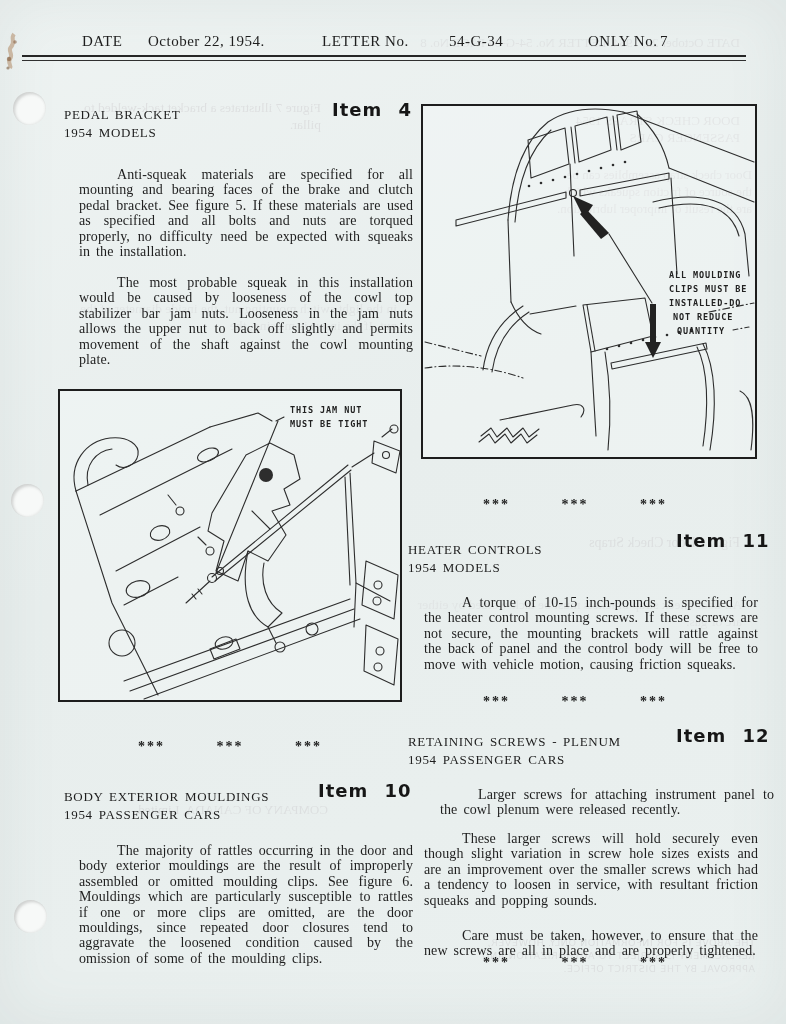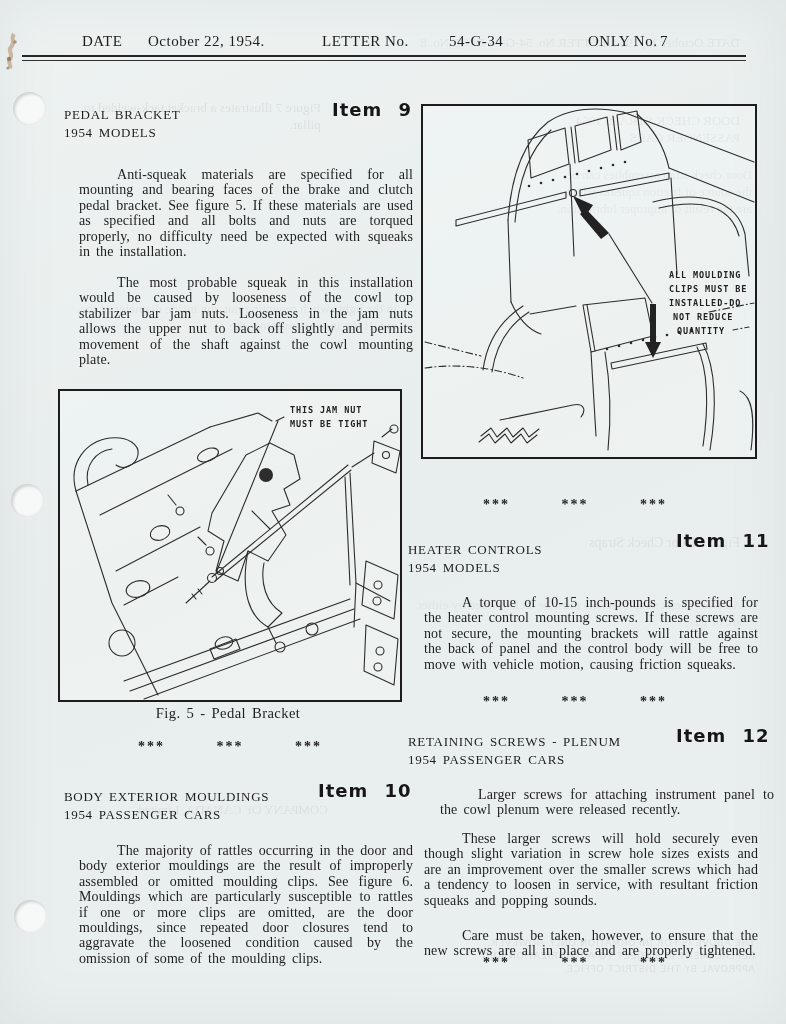--- a/index.html
+++ b/index.html
@@ -66,21 +66,21 @@
   <div class="hole" style="left:14px;top:900px;"></div>
 
   <span class="hfield" style="left:82px;text-align:center;">DATE</span>
   <span class="hfield" style="left:148px;">October 22, 1954.</span>
   <span class="hfield" style="left:322px;">LETTER No.</span>
   <span class="hfield" style="left:449px;">54-G-34</span>
   <span class="hfield" style="left:588px;">ONLY No.</span>
   <span class="hfield" style="left:660px;">7</span>
   <div class="rule-double"></div>
 
-  <div class="item-label" style="left:332px;top:99px;">Item 9</div>
+  <div class="item-label" style="left:332px;top:99px;">Item 4</div>
   <div class="sec-title" style="left:64px;top:106px;">
     <div>PEDAL BRACKET</div>
     <div>1954 MODELS</div>
   </div>
   <p class="body-text" style="left:63px;top:151px;width:334px;">Anti-squeak materials are specified for all mounting and bearing faces of the brake and clutch pedal bracket. See figure 5. If these materials are used as specified and all bolts and nuts are torqued properly, no difficulty need be expected with squeaks in the installation.</p>
   <p class="body-text" style="left:63px;top:259px;width:334px;">The most probable squeak in this installation would be caused by looseness of the cowl top stabilizer bar jam nuts. Looseness in the jam nuts allows the upper nut to back off slightly and permits movement of the shaft against the cowl mounting plate.</p>
 
   <div class="figbox" style="left:58px;top:389px;width:340px;height:309px;">
     <svg width="340" height="309" viewBox="0 0 340 309">
       <g fill="none" stroke="#2d2d2d" stroke-width="1.1" stroke-linecap="round" stroke-linejoin="round">
@@ -139,21 +139,20 @@
         <circle cx="252" cy="238" r="6"></circle>
         <path d="M208,236 L216,252"></path>
 
         <path d="M224,26 L216,30"></path>
         <path d="M218,30 L156,182"></path>
       </g>
       <text class="figlabel" x="230" y="22">THIS JAM NUT</text>
       <text class="figlabel" x="230" y="36">MUST BE TIGHT</text>
     </svg>
   </div>
-  <div class="caption" style="left:58px;top:705px;width:340px;">Fig. 5 - Pedal Bracket</div>
   <div class="stars" style="left:63px;top:739px;">*** *** ***</div>
 
   <div class="item-label" style="left:318px;top:780px;">Item 10</div>
   <div class="sec-title" style="left:64px;top:788px;">
     <div>BODY EXTERIOR MOULDINGS</div>
     <div>1954 PASSENGER CARS</div>
   </div>
   <p class="body-text" style="left:63px;top:827px;width:334px;">The majority of rattles occurring in the door and body exterior mouldings are the result of improperly assembled or omitted moulding clips. See figure 6. Mouldings which are particularly susceptible to rattles if one or more clips are omitted, are the door mouldings, since repeated door closures tend to aggravate the loosened condition caused by the omission of some of the moulding clips.</p>
 
   <div class="figbox" style="left:421px;top:104px;width:332px;height:351px;">

